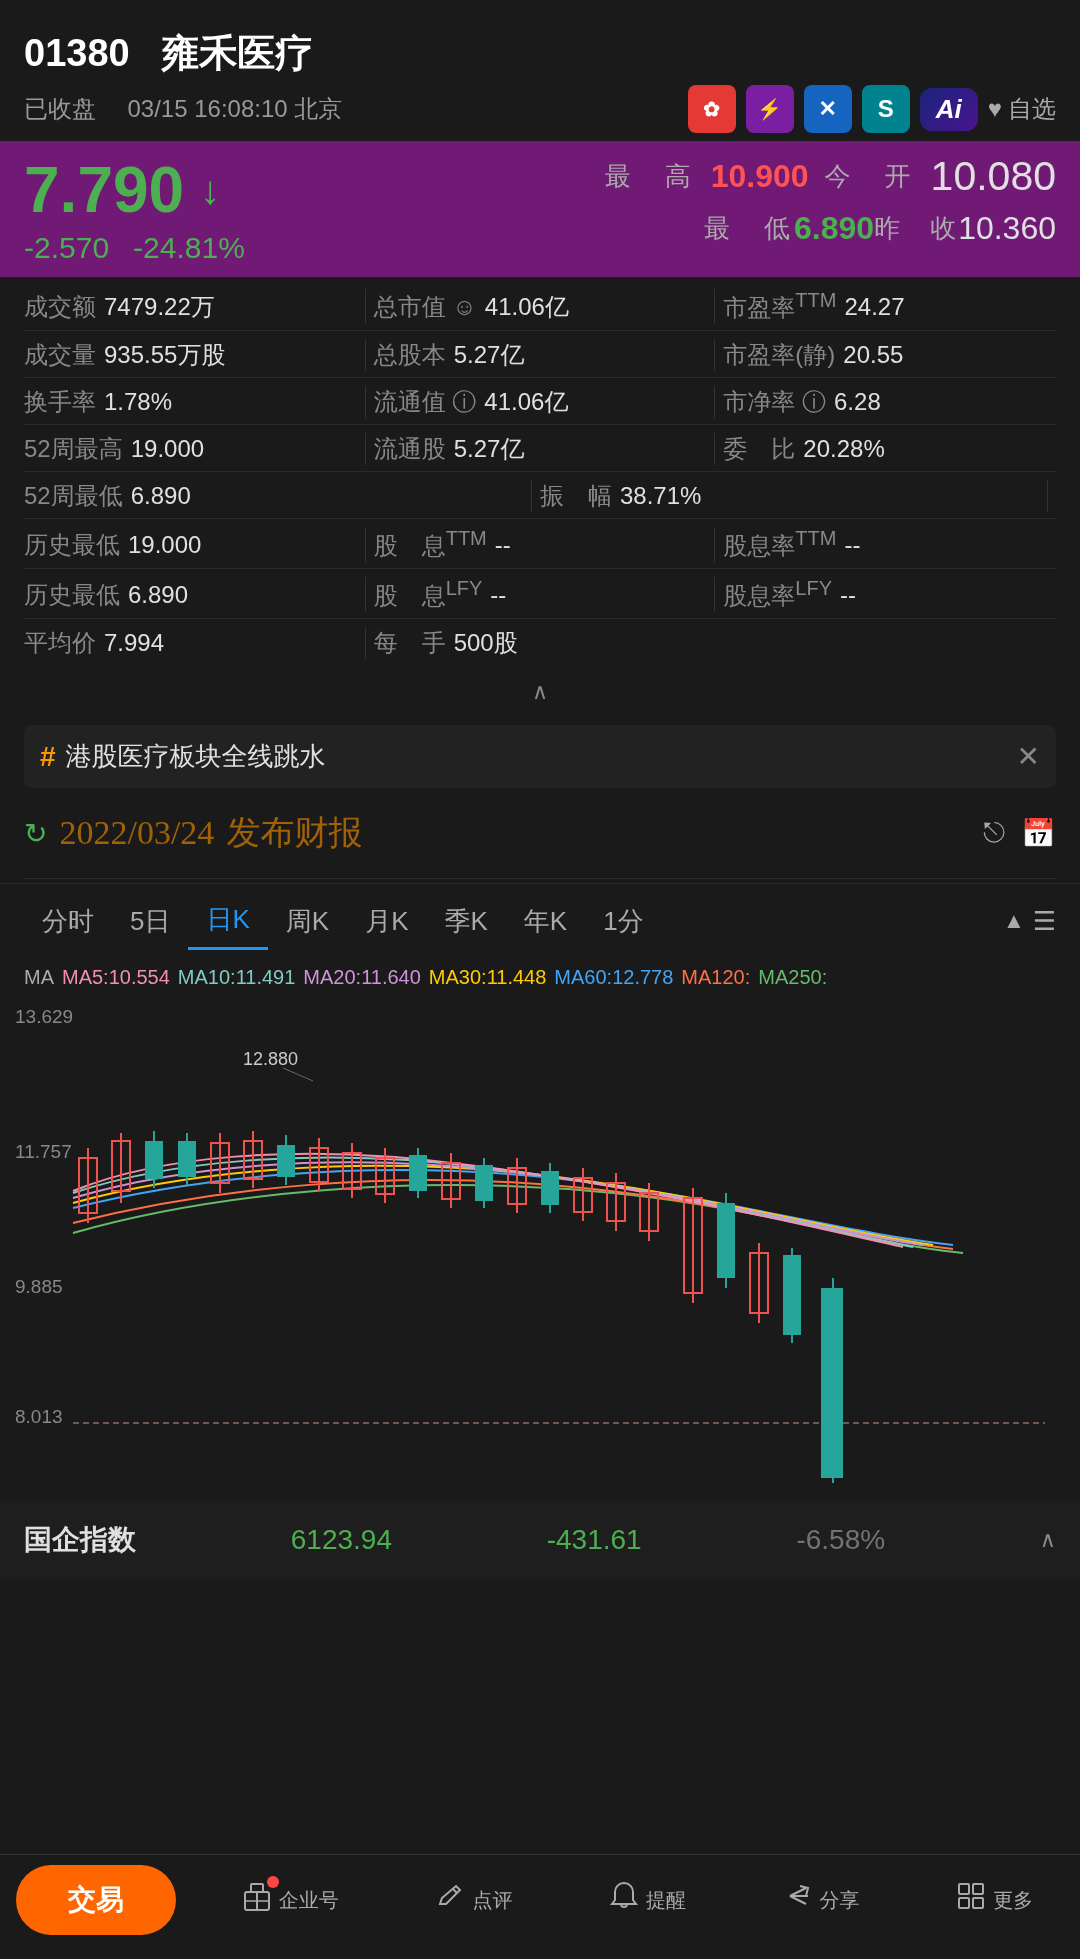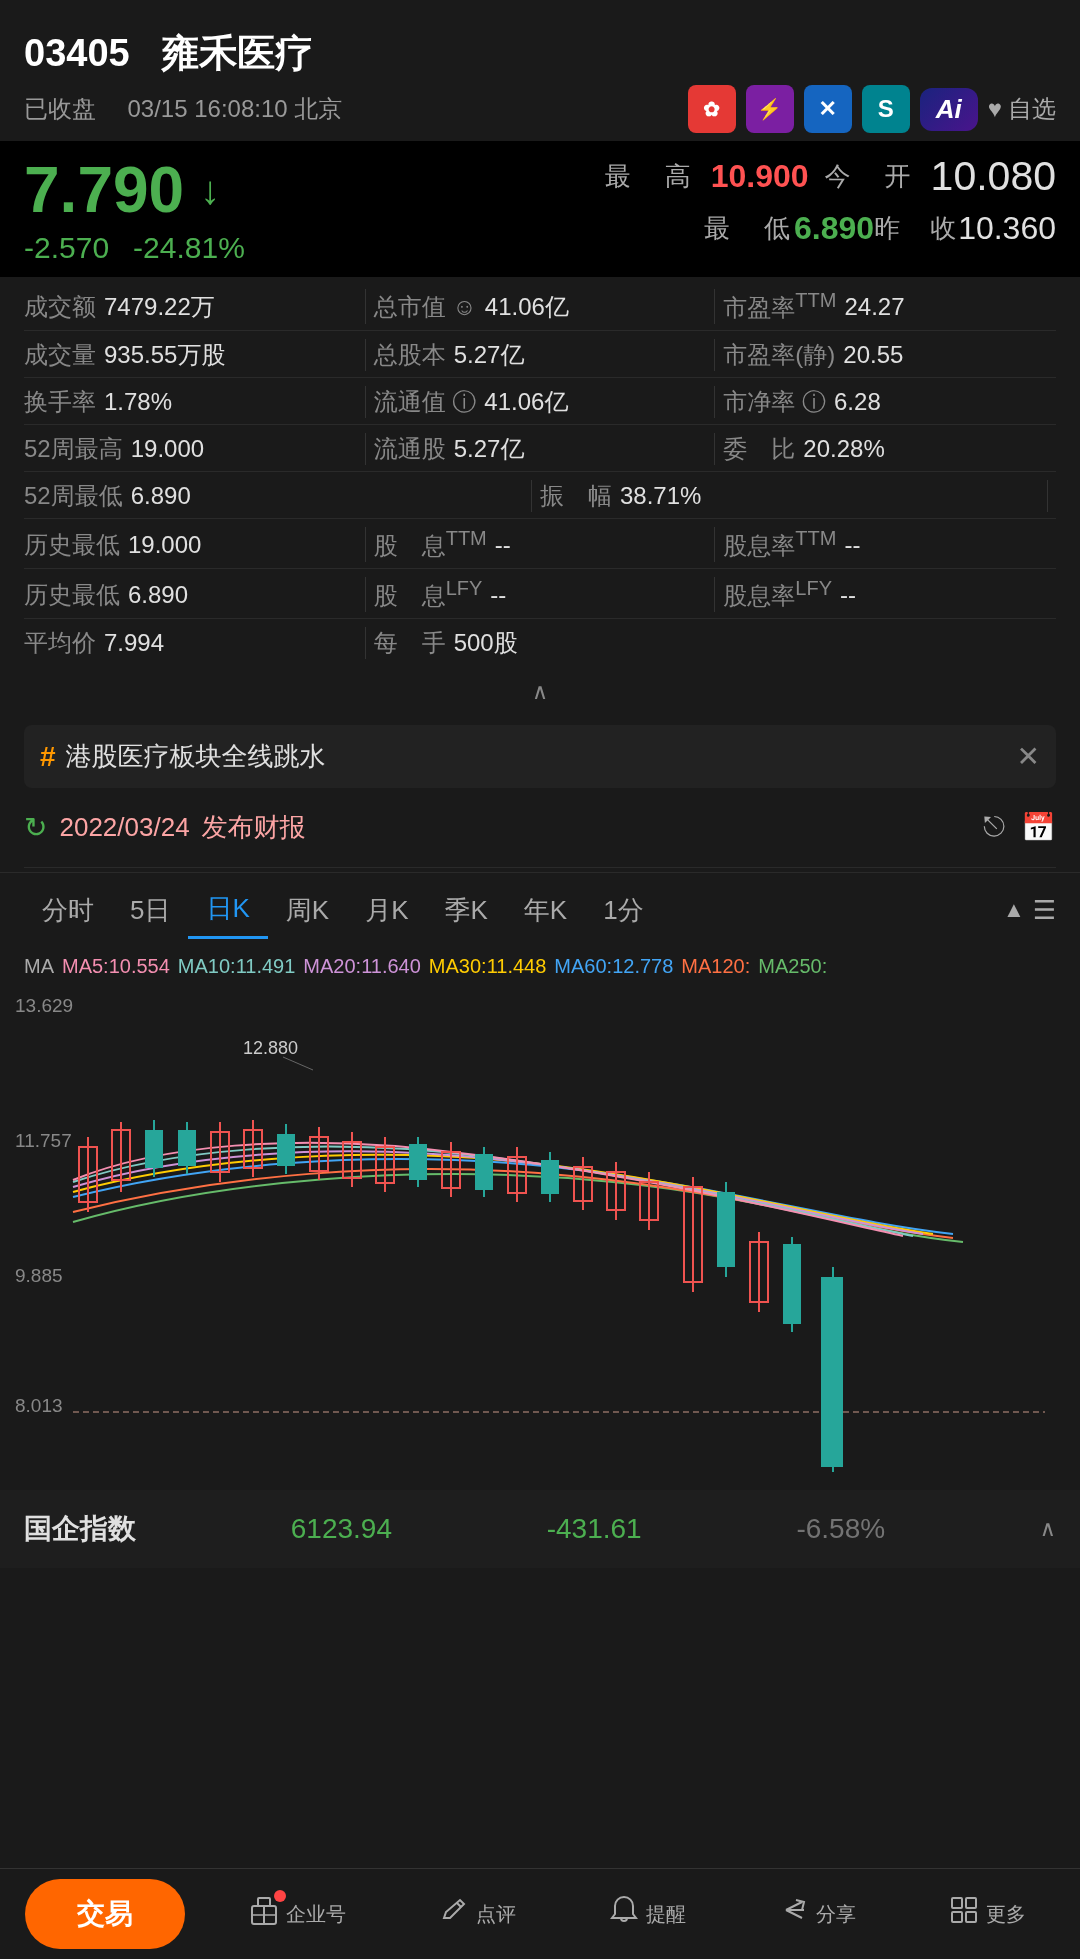--- a/index.html
+++ b/index.html
@@ -56,21 +56,21 @@
       display: flex;
       align-items: center;
       gap: 6px;
       color: #aaa;
       font-size: 24px;
     }
 
     
     .price-section {
       padding: 12px 24px;
-      background: #000000;
+      background: #701a75;
     }
     .current-price-row {
       display: flex;
       align-items: center;
       gap: 16px;
       margin-bottom: 4px;
     }
     .current-price {
       font-size: 64px;
       font-weight: bold;
@@ -183,22 +183,23 @@
     .report-left {
       display: flex;
       align-items: center;
       gap: 12px;
     }
     .refresh-icon {
       color: #4caf50;
       font-size: 28px;
     }
     .report-text {
-      font-size: 26px;
-      color: #fca5a5;
+      font-size: 34px;
+      color: #a16207;
+      font-family: Liberation Serif, serif;
     }
     .report-right {
       display: flex;
       gap: 16px;
       align-items: center;
     }
     .report-icon {
       color: #aaa;
       font-size: 28px;
     }
@@ -282,27 +283,27 @@
       color: #737373;
     }
     .index-arrow {
       font-size: 22px;
       color: #888;
     }
 
     
     .bottom-nav {
       position: fixed;
-      bottom: 0;
+      bottom: 14px;
       width: 1080px;
       background: #1a1a1a;
       border-top: 1px solid #333;
       display: flex;
       align-items: center;
-      padding: 10px 9px;
+      padding: 10px 0;
     }
     .nav-trade-btn {
       background: #ff6600;
       color: white;
       border-radius: 40px;
       padding: 16px 48px;
       font-size: 28px;
       font-weight: bold;
       margin: 0 16px;
       min-width: 160px;
@@ -352,21 +353,21 @@
       font-size: 26px;
       font-weight: bold;
       font-style: italic;
     }
   </style>
 </head>
 <body>
 
 <div class="header">
   <div class="stock-title">
-    <span>03405</span>
+    <span>01380</span>
     &nbsp;
     <span>雍禾医疗</span>
   </div>
   <div class="stock-subtitle-row">
     <div>
       <span class="market-status">已收盘</span>
       <span class="market-status" style="margin-left:27px;">03/15 16:08:10 北京</span>
     </div>
     <div class="action-icons">
       <div class="icon-btn red">✿</div>

